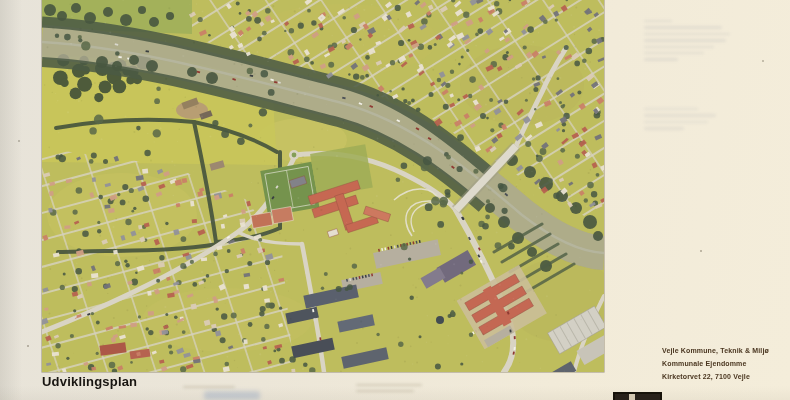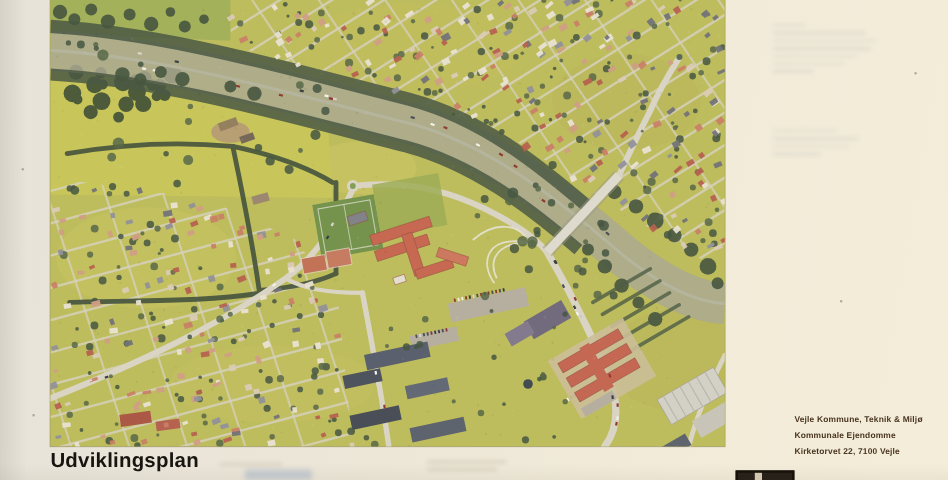--- a/index.html
+++ b/index.html
@@ -8,21 +8,21 @@
          background:linear-gradient(100deg,#e7e3d9 0%,#ece6d8 38%,#f2ebd9 72%,#f4edda 100%);}
   
   .edge-left{position:absolute;left:0;top:0;width:22px;height:400px;
              background:linear-gradient(90deg,rgba(120,118,110,.16),rgba(120,118,110,0));}
   .edge-bottom{position:absolute;left:0;bottom:0;width:790px;height:14px;
              background:linear-gradient(0deg,rgba(120,110,90,.07),rgba(120,110,90,0));}
   .photo{position:absolute;left:42px;top:0;width:562px;height:372px;
          box-shadow:0 0 0 .6px rgba(105,98,80,.55), inset 0 0 46px rgba(110,105,60,.14);
          background:#bcba55;}
   .photo svg{display:block;width:562px;height:372px;}
-  .title{position:absolute;left:42px;top:374px;font-size:17px;font-weight:bold;
+  .title{position:absolute;left:42px;top:374px;font-size:13px;font-weight:bold;
          color:#181511;letter-spacing:.2px;}
   .publisher{position:absolute;left:662px;top:344px;font-size:7px;font-weight:bold;
              color:#4a3620;line-height:13px;letter-spacing:.15px;}
   .logo{position:absolute;left:613px;top:392px;width:45px;height:14px;
         border:2.5px solid #161209;background:#28211a;}
   .logo-slit{position:absolute;left:14px;top:0;width:6px;height:100%;background:#d3c7b0;}
   
   .smudge{position:absolute;filter:blur(1.6px);}
   .smudge .ln{height:2.2px;border-radius:2px;background:rgba(150,138,112,.30);margin-bottom:8.5px;}
   .smudge-blue{position:absolute;border-radius:3px;filter:blur(2px);

